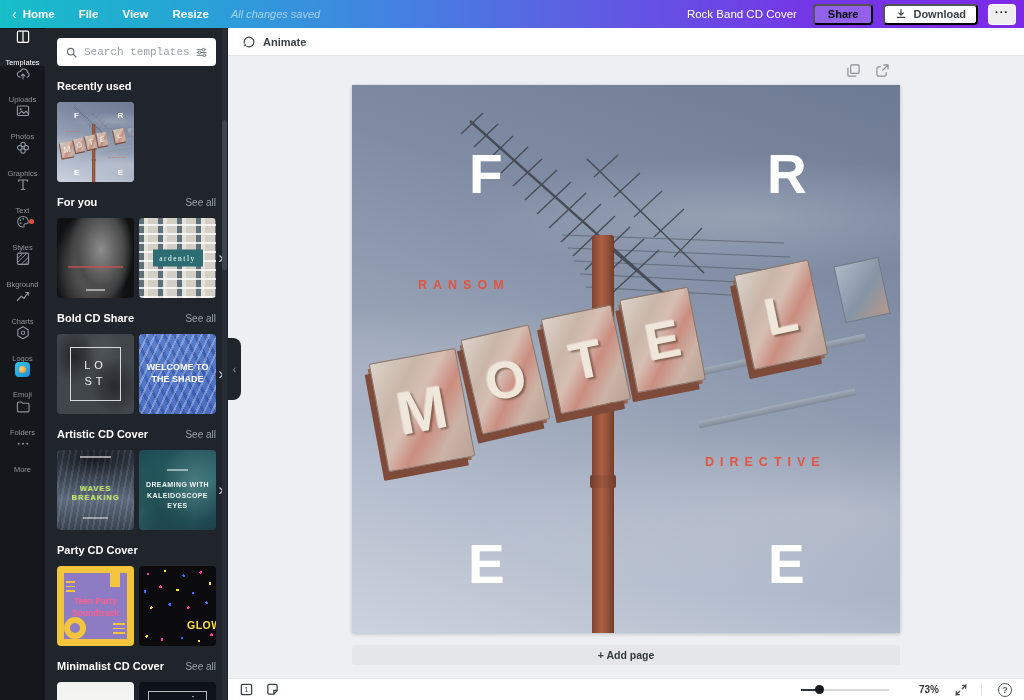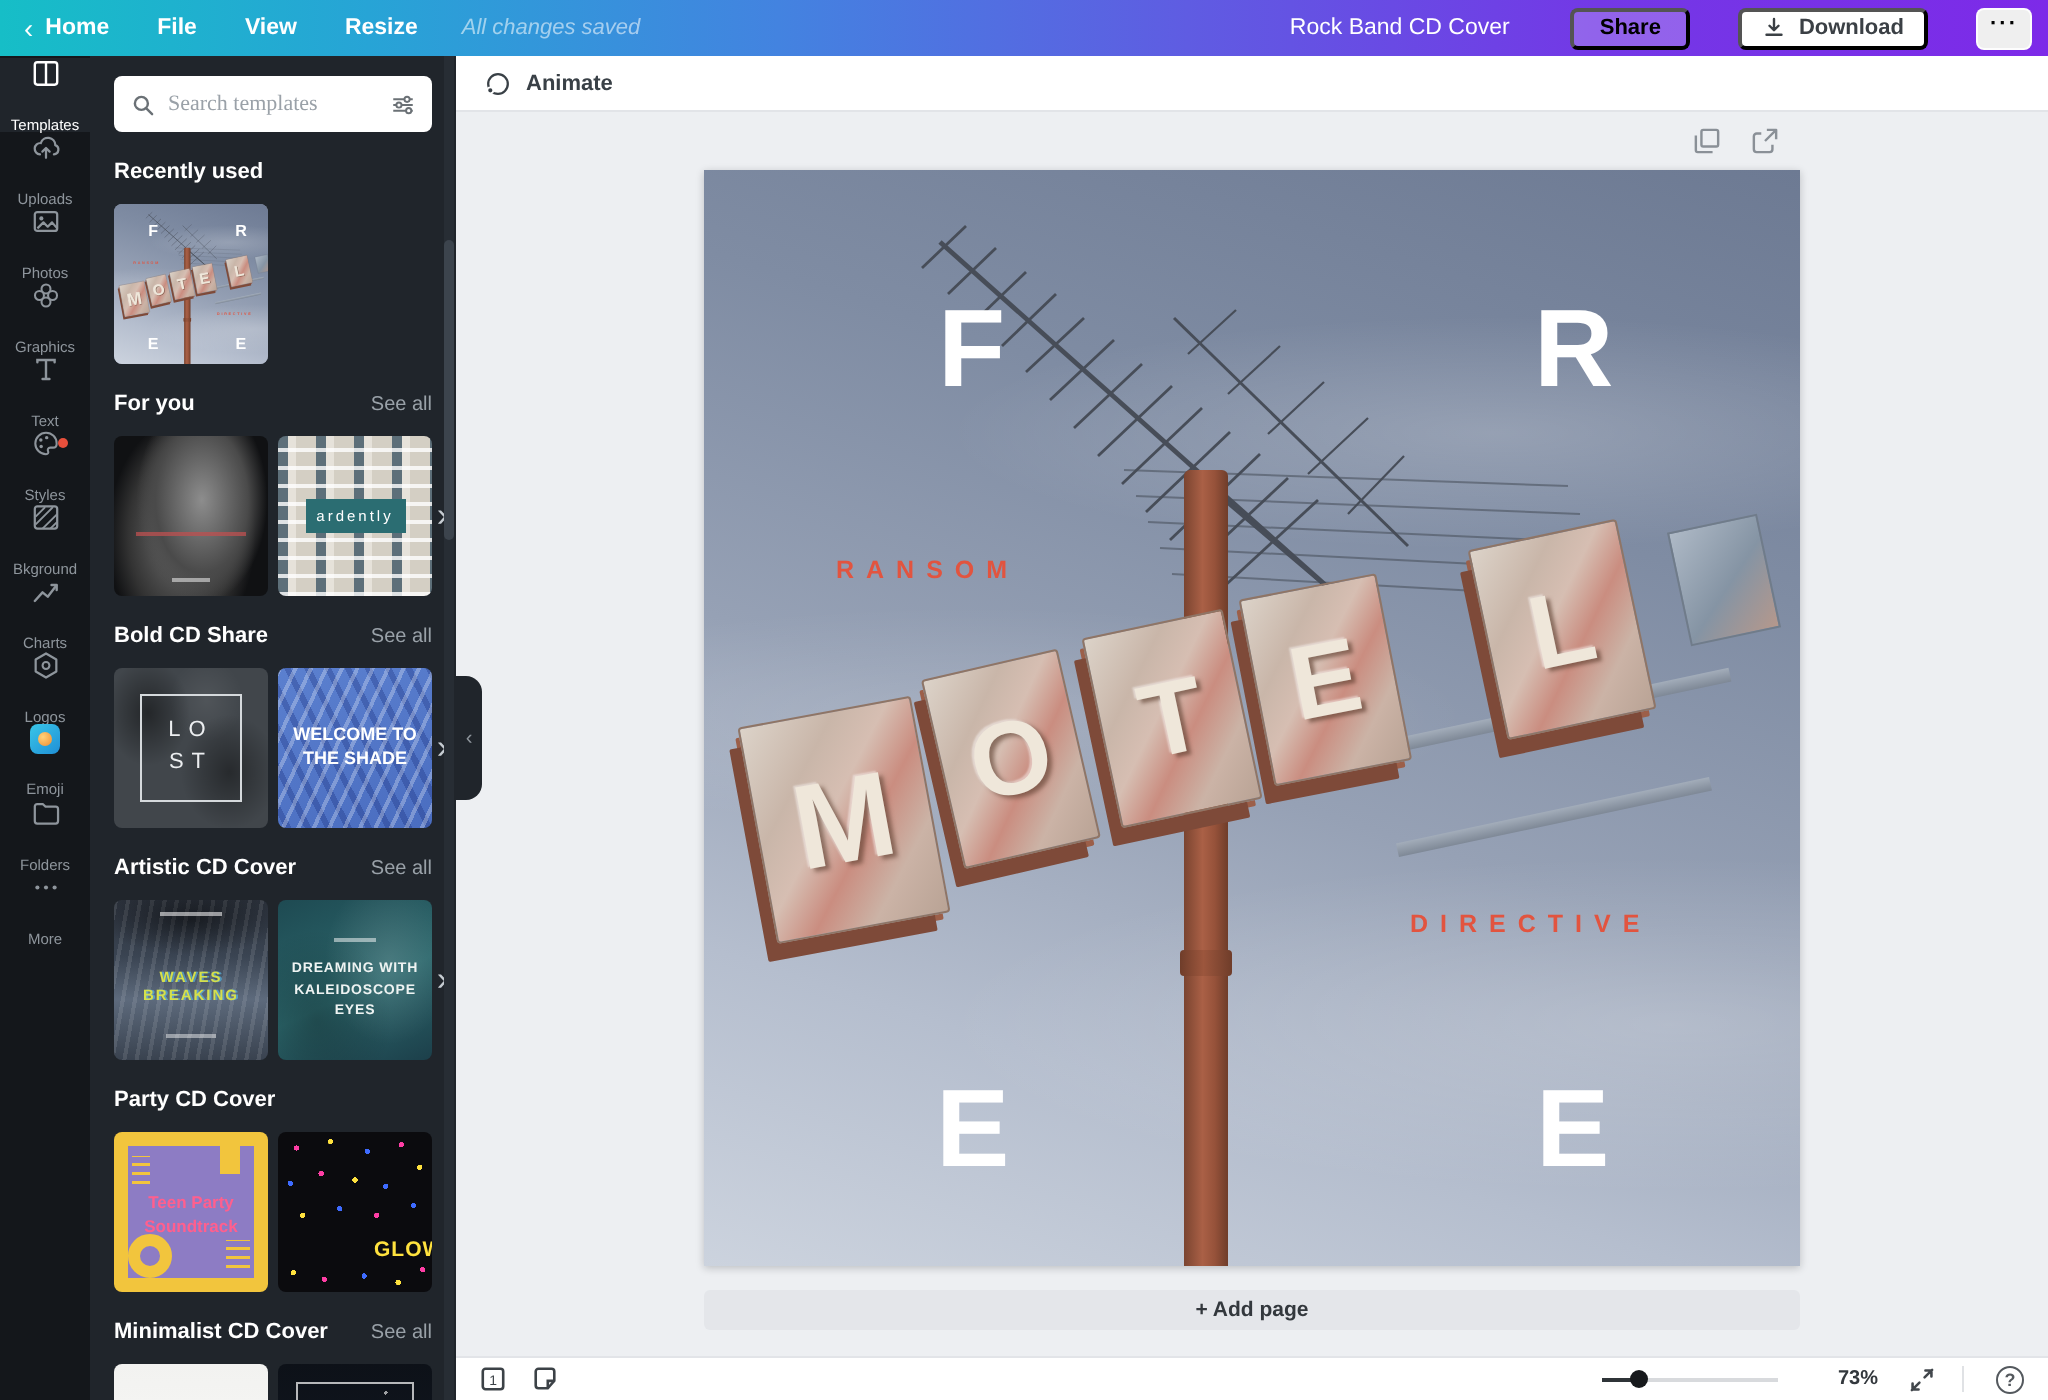--- a/index.html
+++ b/index.html
@@ -10,21 +10,21 @@
   
   .topbar {
     height:28px; flex:0 0 28px; display:flex; align-items:center;
     padding:0 8px 0 12px; color:#fff;
     background:linear-gradient(90deg,#16bec7 0%,#27a4d6 18%,#4383e0 38%,#5f5ce2 58%,#7338e6 78%,#7d2ae8 100%);
   }
   .topbar .menu { display:flex; align-items:center; gap:24px; font-size:11.5px; font-weight:700; }
   .menu-item { cursor:pointer; display:flex; align-items:center; gap:6px; }
   .back-chevron { font-size:14px; font-weight:400; line-height:1; margin-top:-1px; }
   .autosave { font-size:11px; font-style:italic; color:rgba(255,255,255,.55); margin-left:22px; font-weight:400; }
-  .topbar .right { margin-left:auto; display:flex; align-items:center; gap:24px; }
+  .topbar .right { margin-left:auto; display:flex; align-items:center; gap:10px; }
   .doc-title { font-size:11.5px; font-weight:400; margin-right:6px; }
   .btn-share { background:rgba(255,255,255,.22); border-radius:4px; font-size:11px; font-weight:700;
     padding:0 13px; height:21px; display:flex; align-items:center; cursor:pointer; }
   .btn-download { background:#fff; color:#3b4045; border-radius:4px; font-size:11px; font-weight:700;
     padding:0 10px; height:21px; display:flex; align-items:center; gap:6px; cursor:pointer; }
   .btn-more { border:1px solid rgba(255,255,255,.85); border-radius:4px; width:28px; height:21px;
     display:flex; align-items:center; justify-content:center; font-size:11px; letter-spacing:1px;
     font-weight:700; cursor:pointer; padding-bottom:4px; }
 
   
@@ -39,21 +39,21 @@
   .rail-label { font-size:7.5px; line-height:1; }
   .badge-dot { position:absolute; top:5px; right:11px; width:5px; height:5px; border-radius:50%; background:#e8503c; }
   .emoji-tile { width:15px; height:15px; border-radius:4px; background:linear-gradient(140deg,#39c6e8,#1f8fd6); position:relative; }
   .emoji-tile::after { content:""; position:absolute; left:4px; top:4px; width:7px; height:7px; border-radius:50%;
     background:radial-gradient(circle at 35% 35%,#ffd27a,#f08c2e); }
 
   
   .panel { width:183px; flex:0 0 183px; background:#20252b; position:relative; }
   .panel-inner { padding:10px 12px 0 12px; height:100%; overflow:hidden; }
   .searchbox { background:#fff; border-radius:4px; height:28px; display:flex; align-items:center; padding:0 8px; gap:6px; }
-  .searchbox input { border:0; outline:0; flex:1; font-size:11px; color:#333; font-family:Liberation Serif, serif; min-width:0; background:transparent; }
+  .searchbox input { border:0; outline:0; flex:1; font-size:11px; color:#333; font-family:Liberation Mono, monospace; min-width:0; background:transparent; }
   .searchbox input::placeholder { color:#9aa1a8; }
   .section { margin-top:9px; }
   .sec-head { display:flex; align-items:baseline; justify-content:space-between; margin-bottom:10px; margin-top:14px; }
   .sec-title { color:#fff; font-size:11px; font-weight:700; }
   .see-all { color:#99a1a8; font-size:10px; cursor:pointer; }
   .thumb-row { display:flex; gap:5px; position:relative; }
   .thumb { width:77px; height:80px; border-radius:4px; overflow:hidden; position:relative; cursor:pointer; flex:0 0 77px; }
   .row-next { position:absolute; right:-8px; top:50%; transform:translateY(-50%); color:#c6ccd2; font-size:17px; cursor:pointer; }
   .panel-scroll { position:absolute; right:1px; top:0; bottom:0; width:5px; background:#272d34; }
   .panel-scroll-thumb { position:absolute; top:92px; width:5px; height:150px; border-radius:3px; background:#3c444d; }
@@ -64,21 +64,21 @@
   
   .t-label { position:absolute; left:0; right:0; text-align:center; white-space:pre-line; }
   .t-hands { background:radial-gradient(42px 66px at 57% 40%,#8d8d8d 0%,#4a4a4a 55%,rgba(18,18,19,0) 78%),
              radial-gradient(46px 72px at 44% 62%,#777 0%,#333 58%,rgba(18,18,19,0) 80%), #101113; }
   .t-hands .cap1 { position:absolute; left:14%; right:14%; top:60%; height:2px; background:rgba(190,80,80,.75); }
   .t-hands .cap2 { position:absolute; left:38%; right:38%; bottom:9%; height:2px; background:rgba(255,255,255,.5); }
   .t-ardently { background:
       repeating-linear-gradient(0deg, rgba(255,255,255,.8) 0 2px, rgba(0,0,0,0) 2px 9px),
       repeating-linear-gradient(90deg, #5d6f79 0 5px, #e6e2da 5px 9px, #d4cfc4 9px 19px); }
   .t-ardently .teal-box { position:absolute; left:50%; top:50%; transform:translate(-50%,-50%);
-      width:50px; height:17px; background:#2b6d72; color:#fff; font-family:Liberation Sans, sans-serif;
+      width:50px; height:17px; background:#2b6d72; color:#fff; font-family:Liberation Serif, serif;
       font-size:7.5px; letter-spacing:1.5px; display:flex; align-items:center; justify-content:center; }
   .t-welcome { background:
       repeating-linear-gradient(115deg, rgba(255,255,255,.28) 0 2px, rgba(0,0,0,0) 2px 7px),
       repeating-linear-gradient(243deg, rgba(23,42,120,.30) 0 3px, rgba(0,0,0,0) 3px 9px),
       linear-gradient(160deg,#5b80cf,#4a6dc0); }
   .t-welcome .t-label { top:34%; color:#fff; font-size:9px; font-weight:800; line-height:1.35; }
   .t-lost { background: radial-gradient(30px 38px at 22% 28%, rgba(0,0,0,.45), rgba(0,0,0,0) 70%),
       radial-gradient(34px 40px at 75% 65%, rgba(0,0,0,.4), rgba(0,0,0,0) 72%),
       radial-gradient(26px 30px at 60% 20%, rgba(255,255,255,.08), rgba(0,0,0,0) 70%), #41464b; }
   .t-lost .frame { position:absolute; inset:13px; border:1px solid #d5d9dc; }

